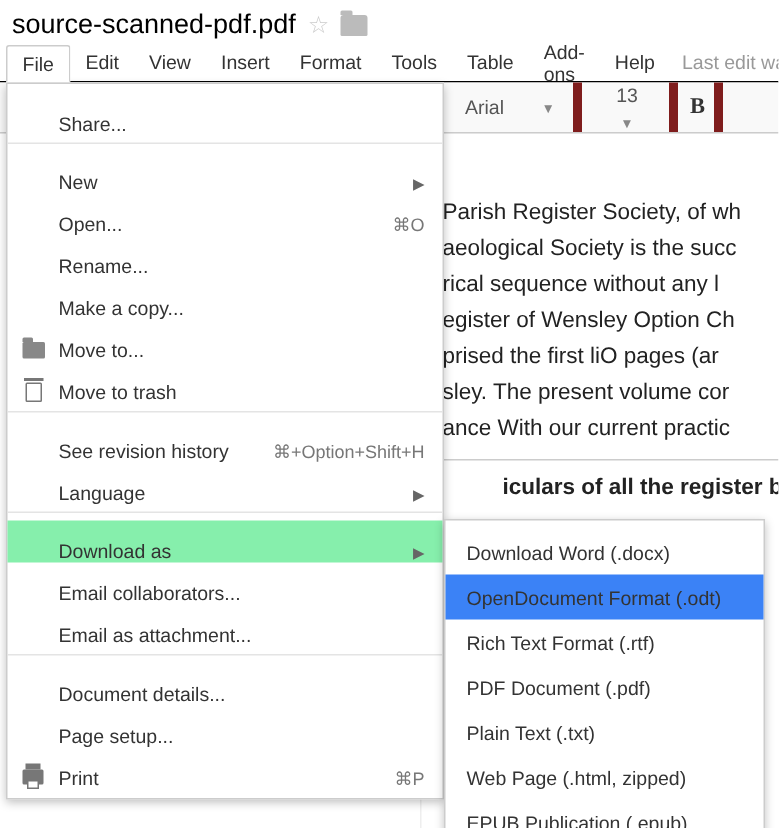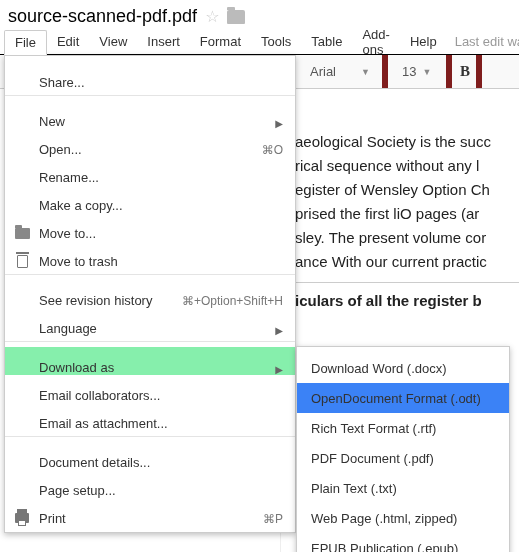--- a/index.html
+++ b/index.html
@@ -65,37 +65,37 @@
     padding: 0 6px;
     gap: 2px;
     background: #f9f9f9;
   }
   .tb-group { display:flex; align-items:center; border-right:6px solid #7f1d1d; height:100%; padding:0 6px; }
   .tb-select {
     display: flex; align-items: center; justify-content: space-between;
     min-width: 72px; padding: 0 6px; height: 24px;
     color: #555; font-size: 13px;
   }
-  .tb-select.small { min-width: 44px; justify-content:flex-start; gap:6px;}
+  .tb-select.small { min-width: 44px; justify-content:center; gap:6px;flex-direction:column;}
   .caret { font-size: 9px; color: #888; }
   .bold { font-weight: bold; font-family: "Times New Roman", serif; font-size: 15px; }
   
   .doc-area {
     position: absolute;
     top: 90px; left: 280px; right: 0; bottom: 0;
     padding: 40px 0 0 14px;
     font-size: 15px;
     color: #222;
     line-height: 1.6;
     overflow: hidden;
     border-left: 1px solid #eee;
     background:#fff;
   }
   .doc-area p { white-space: nowrap; }
-  .doc-area .bold-line { font-weight: bold; }
+  .doc-area .bold-line { font-weight: bold; margin-left: 40px; }
   .doc-area .separator { border-top:1px solid #ccc; margin:8px 0 6px 0; width:240px;}
   
   .dropdown {
     position: absolute;
     top: 55px;
     left: 4px;
     width: 292px;
     background: #fff;
     border: 1px solid #ccc;
     box-shadow: 0 2px 6px rgba(0,0,0,0.25);
@@ -181,20 +181,21 @@
       <span>13</span>
       <span class="caret">▼</span>
     </div>
   </div>
   <div class="tb-group">
     <span class="bold">B</span>
   </div>
 </div>
 
 <div class="doc-area">
+  <p>Parish Register Society, of wh</p>
   <p>aeological Society is the succ</p>
   <p>rical sequence without any l</p>
   <p>egister of Wensley Option Ch</p>
   <p>prised the first liO pages (ar</p>
   <p>sley. The present volume cor</p>
   <p>ance With our current practic</p>
   <div class="separator"></div>
   <p class="bold-line">iculars of all the register b</p>
 </div>
 

